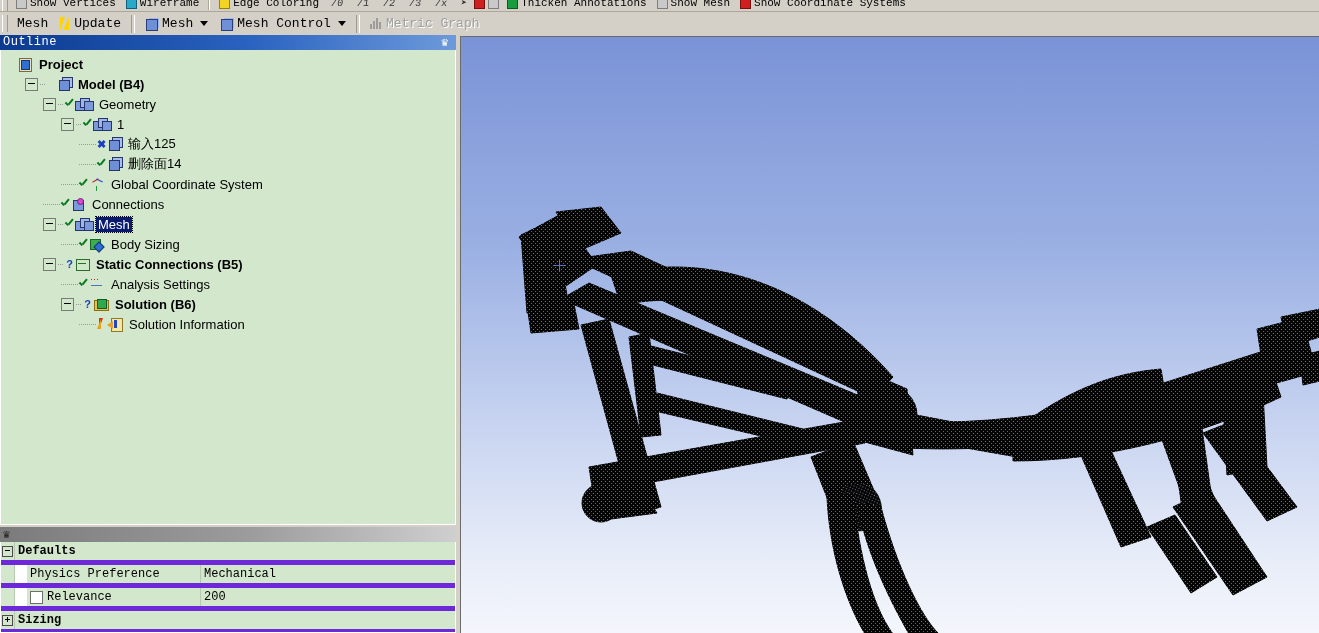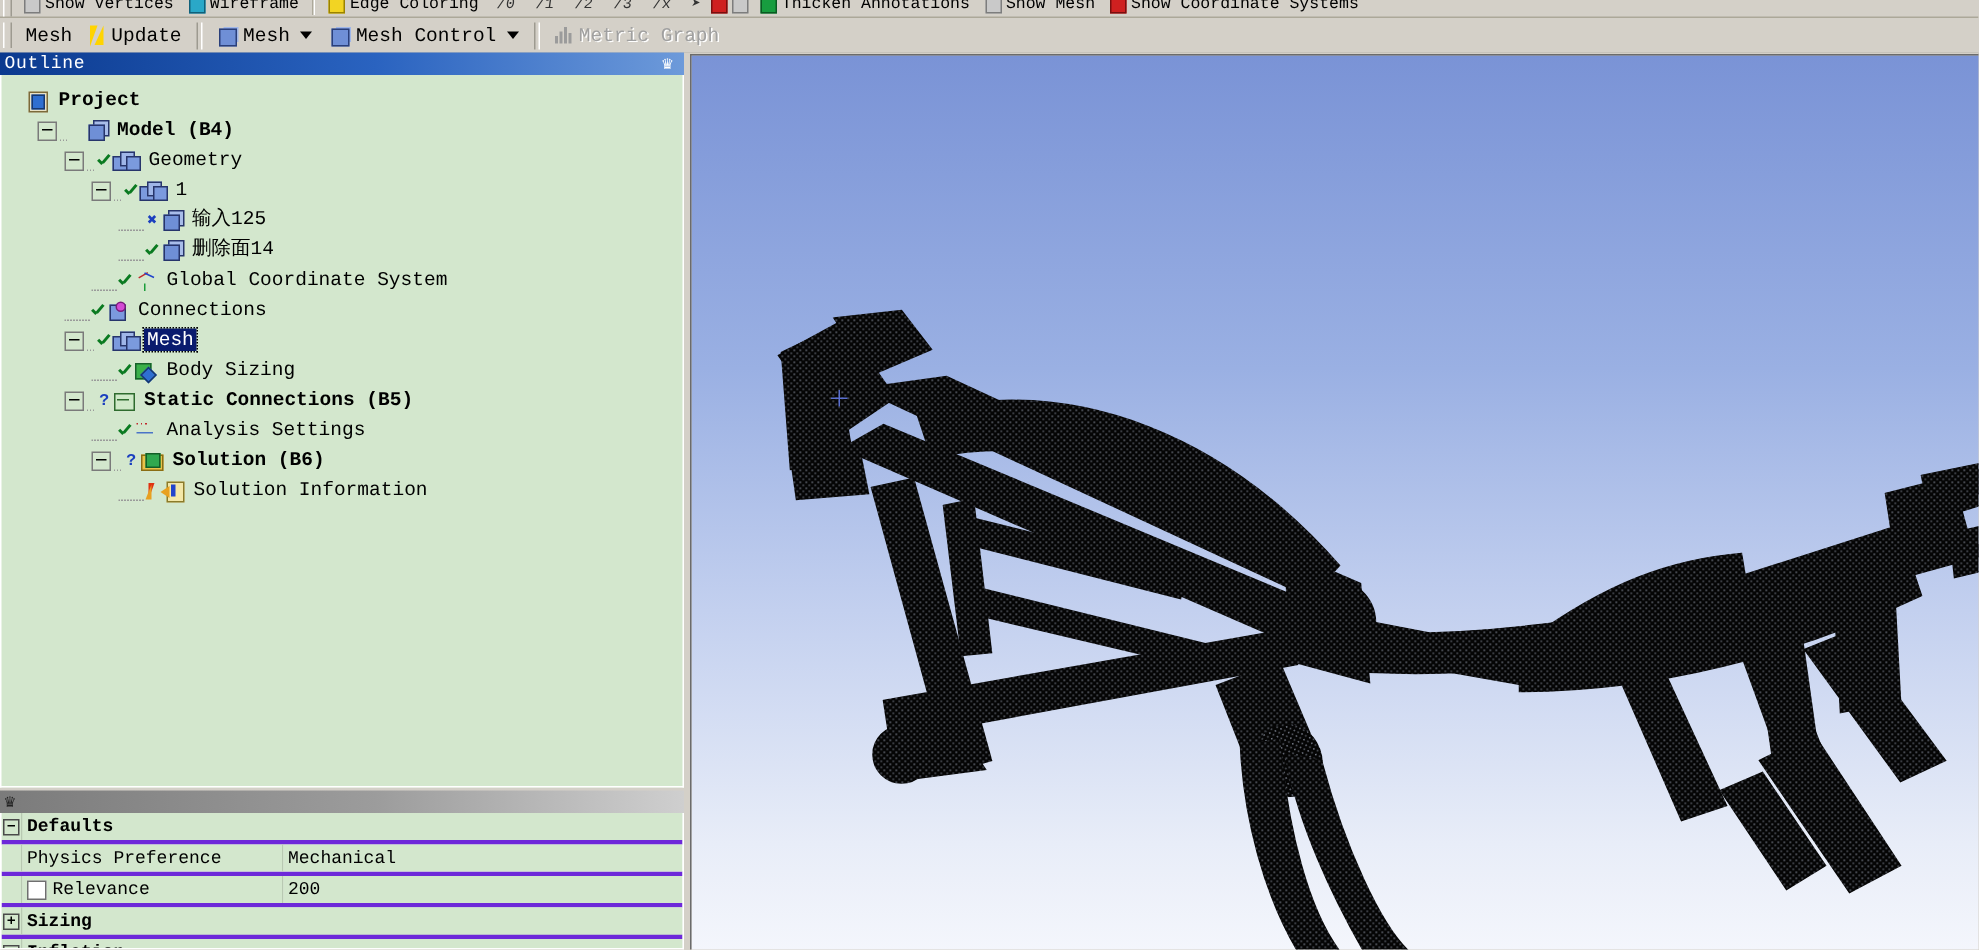--- a/index.html
+++ b/index.html
@@ -112,22 +112,22 @@
     color:#fff;padding-right:4px;
   }
   .pin.dark{color:#222;}
   .tree{
     position:absolute;left:0;top:15px;right:0;bottom:0;
     background:#d3e7cd;border:1px solid #fff;border-top:none;
     overflow:hidden;
   }
   .treeinner{padding:4px 0 0 2px;}
   .node{
-    display:flex;align-items:flex-end;height:20px;white-space:nowrap;
-    font-size:13px;color:#000;position:relative;font-family:Liberation Mono, monospace;
+    display:flex;align-items:center;height:20px;white-space:nowrap;
+    font-size:13px;color:#000;position:relative;
   }
   .node .lbl{padding-left:3px;}
   .node .lbl.bold{font-weight:bold;}
   .node .lbl.sel{
     background:#0a1b6e;color:#fff;padding:0 2px;
     outline:1px dotted #000;
   }
   .exp{
     width:11px;height:11px;border:1px solid #7a7a7a;background:#d3e7cd;
     position:relative;margin-right:2px;flex:0 0 auto;
@@ -266,35 +266,35 @@
   
   .panel-details{
     position:absolute;left:0;top:492px;width:456px;height:106px;
   }
   .dtable{
     position:absolute;left:0;top:15px;right:0;bottom:0;
     background:#fff;border:1px solid #fff;border-top:none;overflow:hidden;
   }
   .drow{
     display:flex;height:18px;align-items:stretch;
-    border-bottom:3px solid #6d28d9;
+    border-bottom:5px solid #6d28d9;
     font-family:"Liberation Mono",monospace;font-size:12px;color:#000;
   }
   .dgrp{background:#d3e7cd;font-weight:bold;}
   .dcell{background:#d3e7cd;display:flex;align-items:center;padding:0 3px;}
   .dexp{
     width:13px;display:flex;align-items:center;justify-content:center;
     background:#d3e7cd;border-right:1px solid #b8c9b2;
   }
   .dexp .bx{
     width:9px;height:9px;border:1px solid #4a4a4a;background:#d3e7cd;position:relative;
   }
   .dexp .bx::before{content:"";position:absolute;left:1.5px;top:3px;width:5px;height:1px;background:#000;}
   .dexp .bx.plus::after{content:"";position:absolute;left:3.5px;top:1px;width:1px;height:5px;background:#000;}
-  .dname{width:167px;border-right:1px solid #b8c9b2;}
+  .dname{width:167px;border-right:1px solid #b8c9b2;margin-left:12px;}
   .dval{flex:1;}
   .dchk{
     width:11px;height:11px;border:1px solid #6f6f6f;background:#fff;
     margin-right:4px;flex:0 0 auto;
   }
 
   
   .viewport-wrap{
     position:absolute;left:458px;top:35px;width:861px;height:598px;
     background:#d4d0c8;padding:0;

